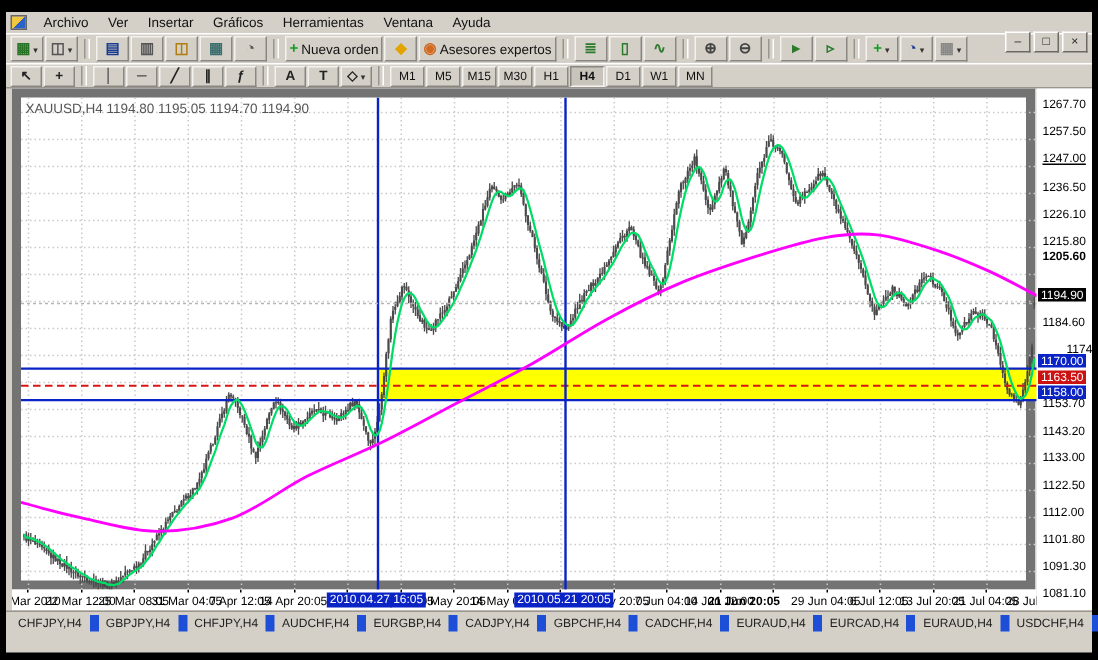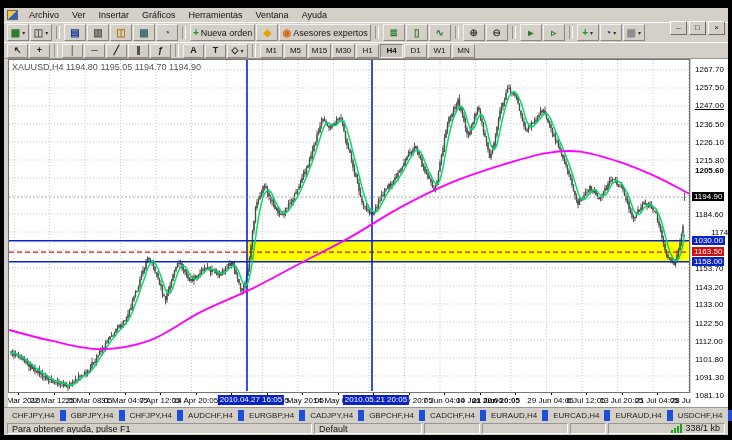--- a/index.html
+++ b/index.html
@@ -30,21 +30,21 @@
   .tb-label{font-size:9px;color:#111;font-weight:normal}
   .dd{font-size:6px;color:#333}
   .tb-sep{width:2px;height:13px;border-left:1px solid #99958e;border-right:1px solid #fff;margin:0 3px}
   .tf-btn{height:12px;min-width:17px;display:flex;align-items:center;justify-content:center;
           font-size:8px;background:#d4d0c8;border:1px solid;
           border-color:#f3f2ef #8a8782 #8a8782 #f3f2ef;padding:0 2px;color:#111}
   .tf-btn.active{border-color:#8a8782 #f3f2ef #f3f2ef #8a8782;background:#c8c4bc;font-weight:bold}
 
   
   .chart-canvas{position:absolute;left:4px;top:51px;width:682px;height:334px;background:#fff;
-                border:1px solid #737373;box-sizing:border-box}
+                border:6px solid #737373;box-sizing:border-box}
   .chart-title{position:absolute;left:3px;top:2px;font-size:9px;color:#555;white-space:nowrap;z-index:3}
   .price-axis{position:absolute;left:687px;top:51px;width:37px;height:356px;background:#ffffff;font-size:8px;color:#000}
   .axis-label{position:absolute;left:4px;height:8px;line-height:8px;white-space:nowrap}
   .axis-box{position:absolute;left:1px;height:9px;line-height:9px;padding:0 2px;color:#fff;white-space:nowrap;z-index:2}
   .time-axis{position:absolute;left:4px;top:385px;width:683px;height:14px;background:#fff;font-size:8px;color:#000;overflow:hidden}
   .time-label{position:absolute;top:3px;white-space:nowrap;transform:translateX(-50%)}
   .time-tick{position:absolute;top:0;width:1px;height:2px;background:#000}
   .time-box{position:absolute;top:2px;transform:translateX(-50%);background:#0a23c4;color:#fff;
             padding:0 2px;height:10px;line-height:10px;white-space:nowrap;z-index:2}
 
@@ -265,21 +265,21 @@
       <div class="axis-label" style="top: 170.088px; margin-left: 16px;">1174.40</div>
       <div class="axis-label" style="top: 206.272px;">1153.70</div>
       <div class="axis-label" style="top: 224.626px;">1143.20</div>
       <div class="axis-label" style="top: 242.456px;">1133.00</div>
       <div class="axis-label" style="top: 260.81px;">1122.50</div>
       <div class="axis-label" style="top: 279.164px;">1112.00</div>
       <div class="axis-label" style="top: 296.993px;">1101.80</div>
       <div class="axis-label" style="top: 315.347px;">1091.30</div>
       <div class="axis-label" style="top: 333.177px;">1081.10</div>
       <div class="axis-box" style="background: rgb(0, 0, 0); top: 133.254px;">1194.90</div>
-      <div class="axis-box" style="background: rgb(10, 35, 196); top: 176.78px;">1030.00</div>
+      <div class="axis-box" style="background: rgb(10, 35, 196); top: 176.78px;">1170.00</div>
       <div class="axis-box" style="background: rgb(204, 17, 17); top: 188.142px;">1163.50</div>
       <div class="axis-box" style="background: rgb(10, 35, 196); top: 197.756px;">1158.00</div>
     </div>
   <div class="time-axis" id="time-axis">
       <div class="time-tick" style="left: 10px;"></div>
       <div class="time-label" style="left: 10px;">17 Mar 2010</div>
       <div class="time-tick" style="left: 45.5px;"></div>
       <div class="time-label" style="left: 45.5px;">22 Mar 12:00</div>
       <div class="time-tick" style="left: 81px;"></div>
       <div class="time-label" style="left: 81px;">25 Mar 08:05</div>
@@ -328,30 +328,14 @@
       <span class="tab">GBPCHF,H4</span>
       <span class="tab">CADCHF,H4</span>
       <span class="tab">EURAUD,H4</span>
       <span class="tab">EURCAD,H4</span>
       <span class="tab">EURAUD,H4</span>
       <span class="tab">USDCHF,H4</span>
       <span class="tab">USDSEK,H4</span>
       <span class="tab">EURUSD,Daily</span>
     </div>
 
-  <div class="status-bar">
-    <span class="panel" style="width:305px">Para obtener ayuda, pulse F1</span>
-    <span class="panel" style="width:108px">Default</span>
-    <span class="panel" style="width:56px"></span>
-    <span class="panel" style="width:86px"></span>
-    <span class="panel" style="width:36px"></span>
-    <span class="panel" style="flex:1;display:flex;align-items:center;justify-content:flex-end">
-      <span class="conn">
-        <i style="height:3px"></i>
-          <i style="height:5px"></i>
-          <i style="height:7px"></i>
-          <i style="height:9px"></i>
-      </span>
-      <span>338/1 kb</span>
-    </span>
-  </div>
 
 </div>
 
 </body></html>

